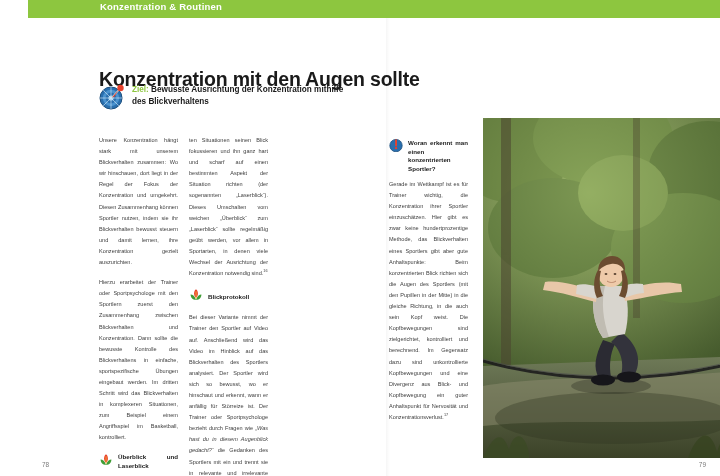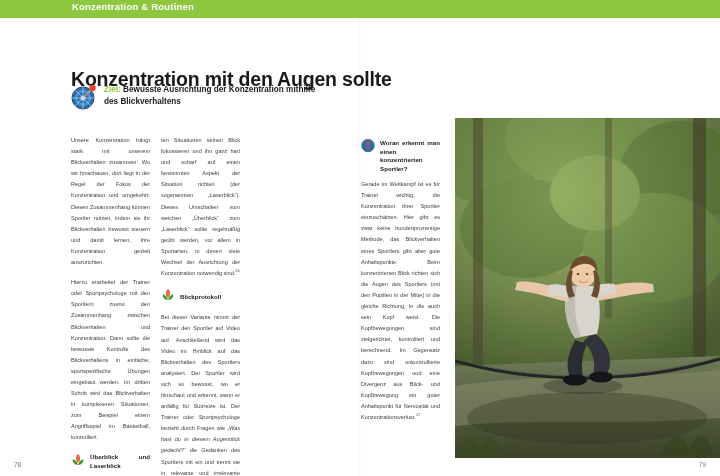--- a/index.html
+++ b/index.html
@@ -3,21 +3,21 @@
 <meta charset="utf-8">
 <style>
   html,body{margin:0;padding:0;}
   body{
     width:720px;height:476px;
     background:#ffffff;
     font-family:"Liberation Sans", sans-serif;
     overflow:hidden;
     position:relative;
   }
-  .page{position:absolute;inset:0;background:#fff;}
+  .page{position:absolute;inset:0;background:#fff;margin-left:28px;}
 
   
   .header-bar{
     position:absolute;left:0;top:0;width:720px;height:18px;
     background:#8dc63f;
   }
   .header-title{
     position:absolute;left:72px;top:1px;
     font-size:9.5px;font-weight:bold;color:#ffffff;
     letter-spacing:.2px;

